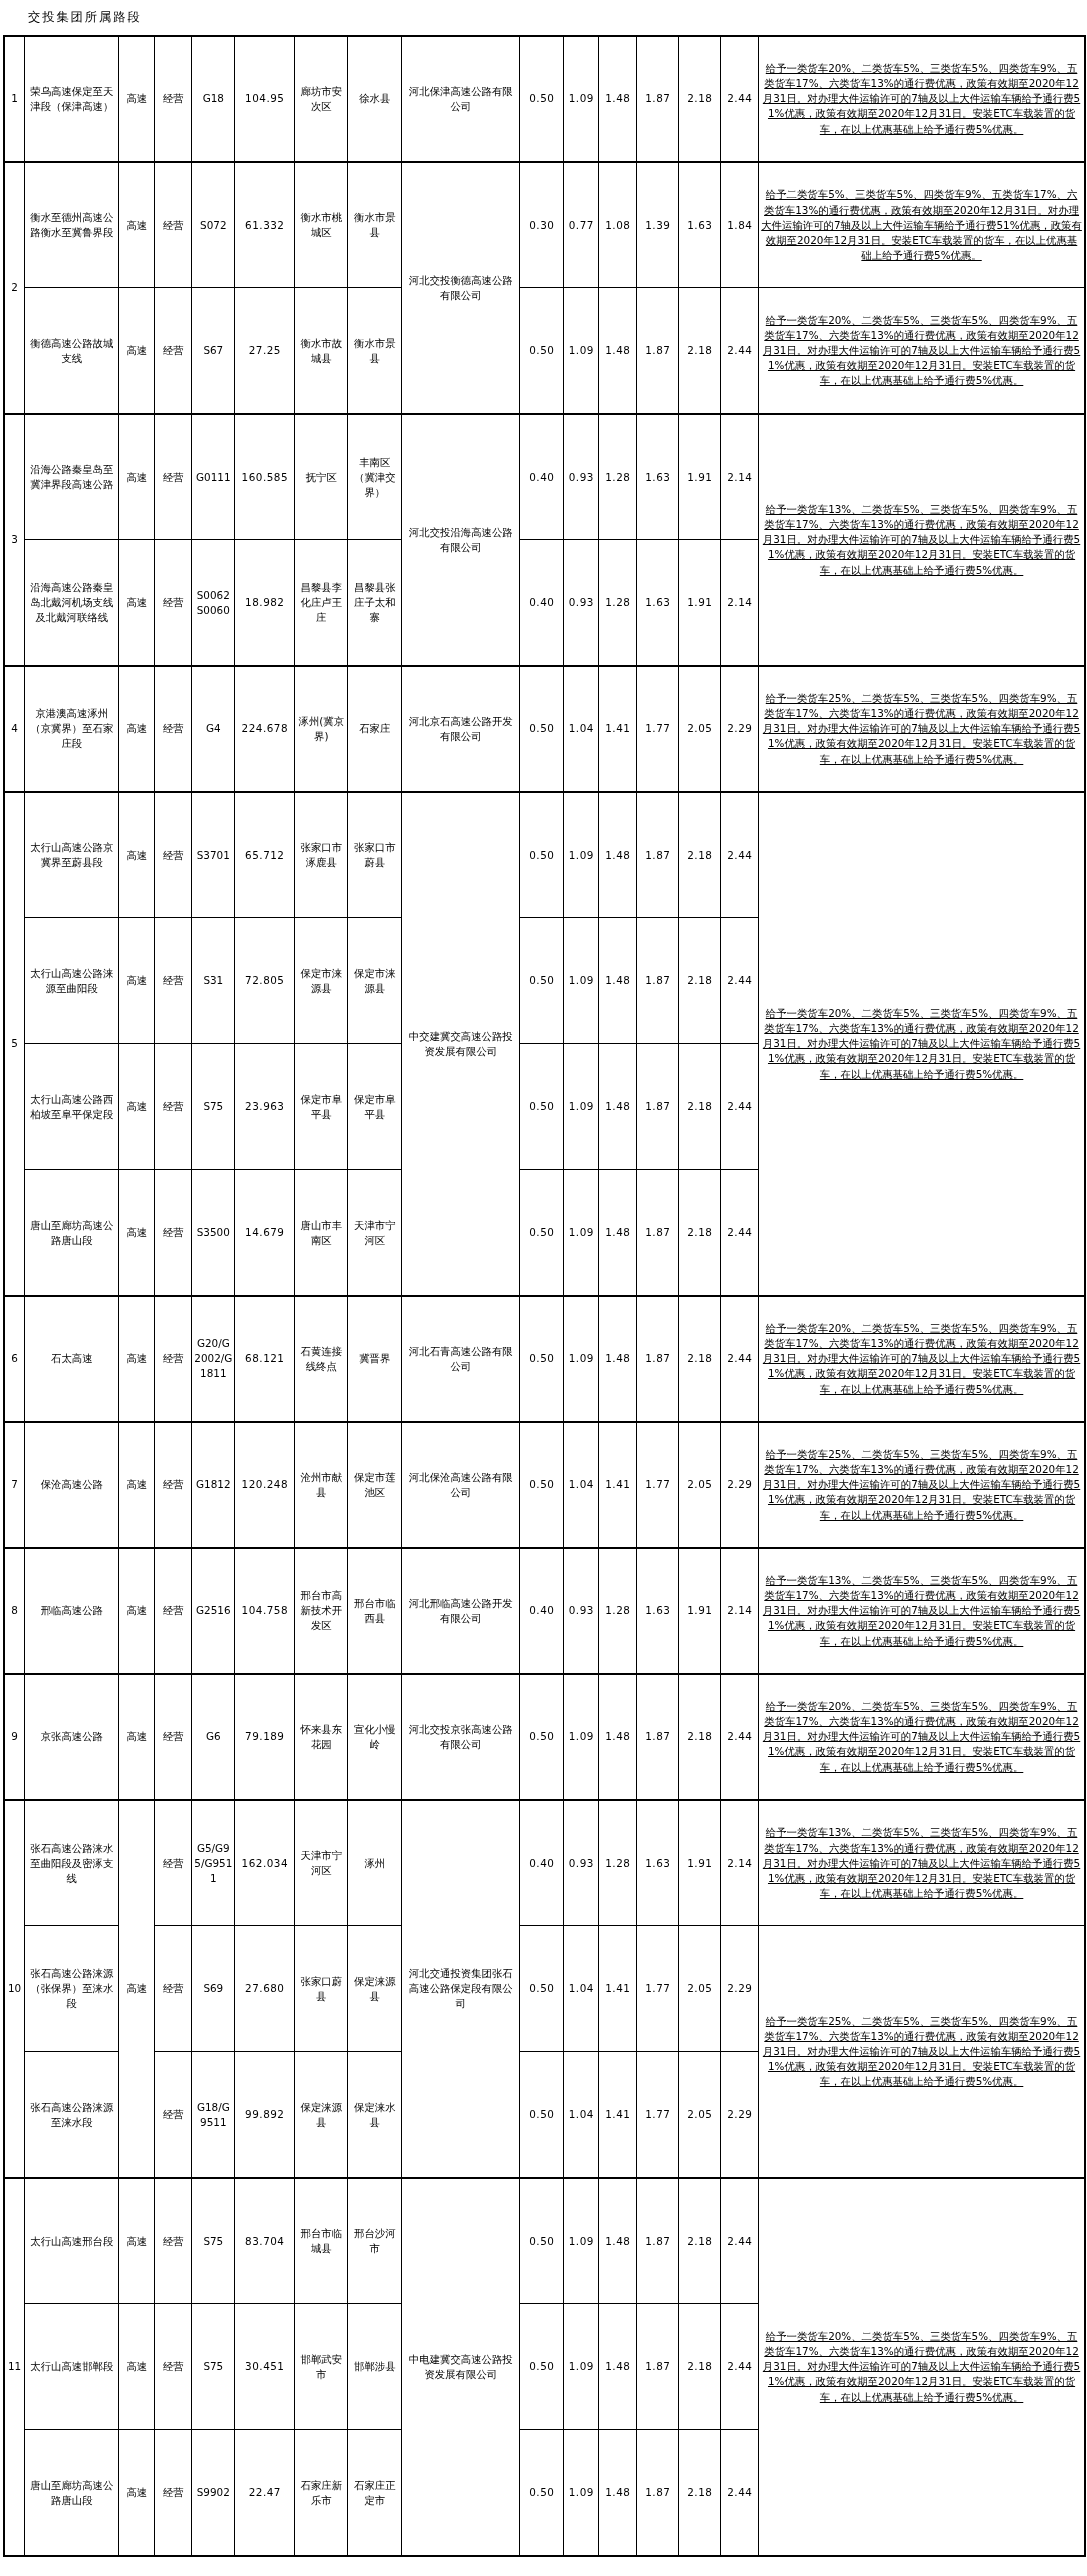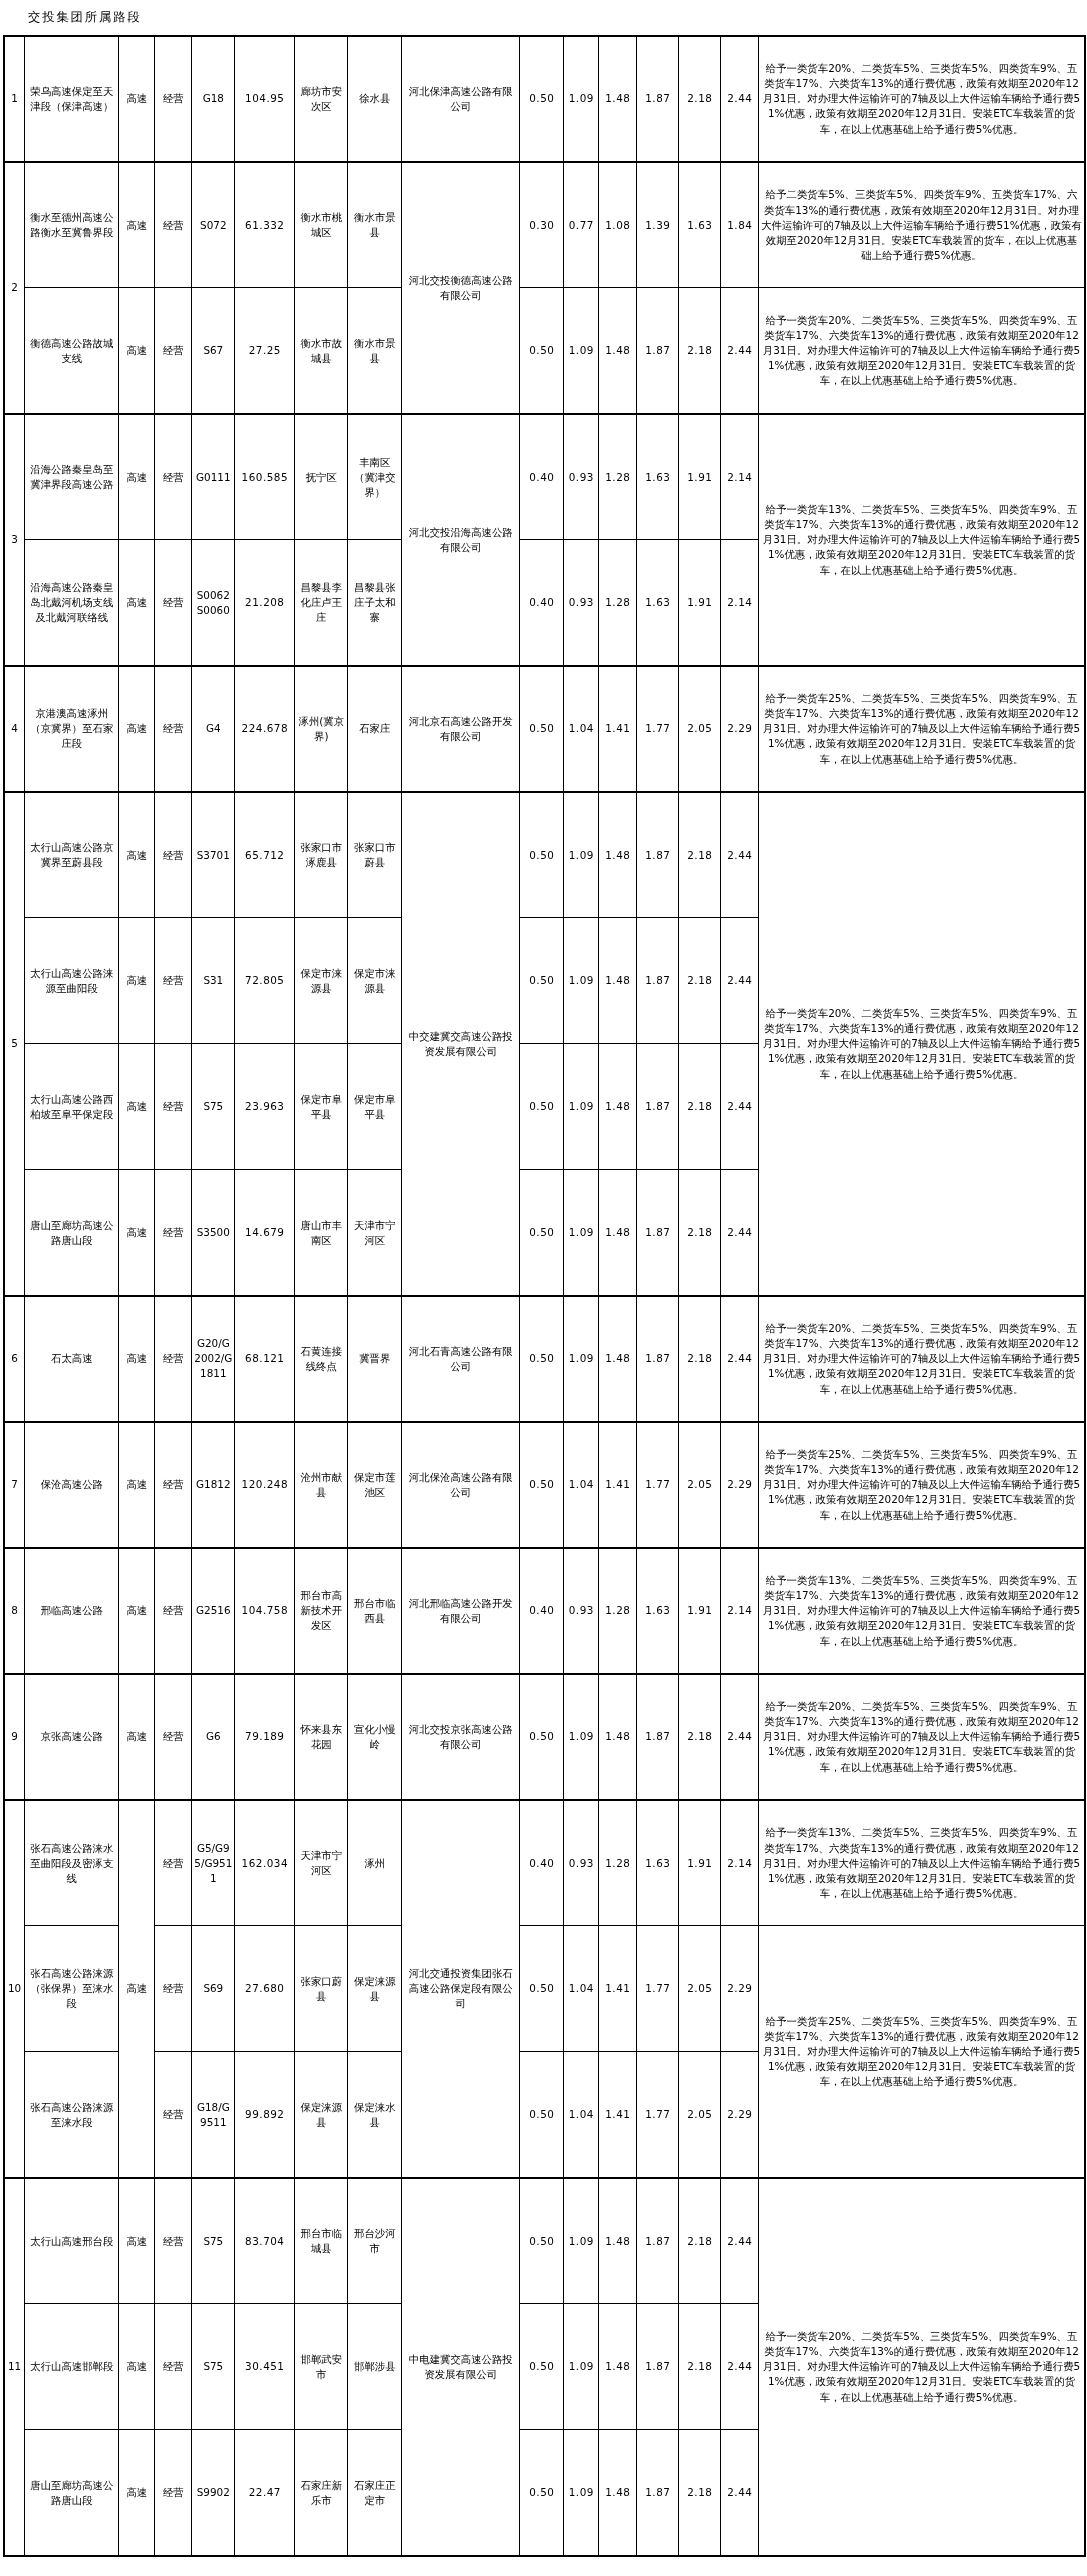--- a/index.html
+++ b/index.html
@@ -34,20 +34,21 @@
   }
   tr.row { height: 126px; }
   tr.group-start td { border-top-width: 2.8px; }
   td.c-code { white-space: pre-line; margin-left: 44px; }
   td.c-len, td.c-rate { letter-spacing: 0.5px; }
   td.c-policy {
     text-align: justify;
     text-align-last: center;
     padding: 3.8px 6.6px;
     line-height: 1.5;
+    text-decoration: underline;
   }
   td.c-name, td.c-comp { padding: 1.9px 2.8px; }
 </style>
 </head>
 <body>
 
 <div class="page">
   <div class="doc-title">交投集团所属路段</div>
 
   <table class="roads">
@@ -139,21 +140,21 @@
           <td class="c-rate">1.91</td>
           <td class="c-rate">2.14</td>
           <td class="c-policy" rowspan="2">给予一类货车13%、二类货车5%、三类货车5%、四类货车9%、五类货车17%、六类货车13%的通行费优惠，政策有效期至2020年12月31日。对办理大件运输许可的7轴及以上大件运输车辆给予通行费51%优惠，政策有效期至2020年12月31日。安装ETC车载装置的货车，在以上优惠基础上给予通行费5%优惠。</td>
         </tr>
         <tr class="row">
           <td class="c-name">沿海高速公路秦皇岛北戴河机场支线及北戴河联络线</td>
           <td class="c-type">高速</td>
           <td class="c-op">经营</td>
           <td class="c-code">S0062
 S0060</td>
-          <td class="c-len">21.208</td>
+          <td class="c-len">18.982</td>
           <td class="c-start">昌黎县李化庄卢王庄</td>
           <td class="c-end">昌黎县张庄子太和寨</td>
           <td class="c-rate">0.40</td>
           <td class="c-rate">0.93</td>
           <td class="c-rate">1.28</td>
           <td class="c-rate">1.63</td>
           <td class="c-rate">1.91</td>
           <td class="c-rate">2.14</td>
         </tr>
         <tr class="row group-start">

